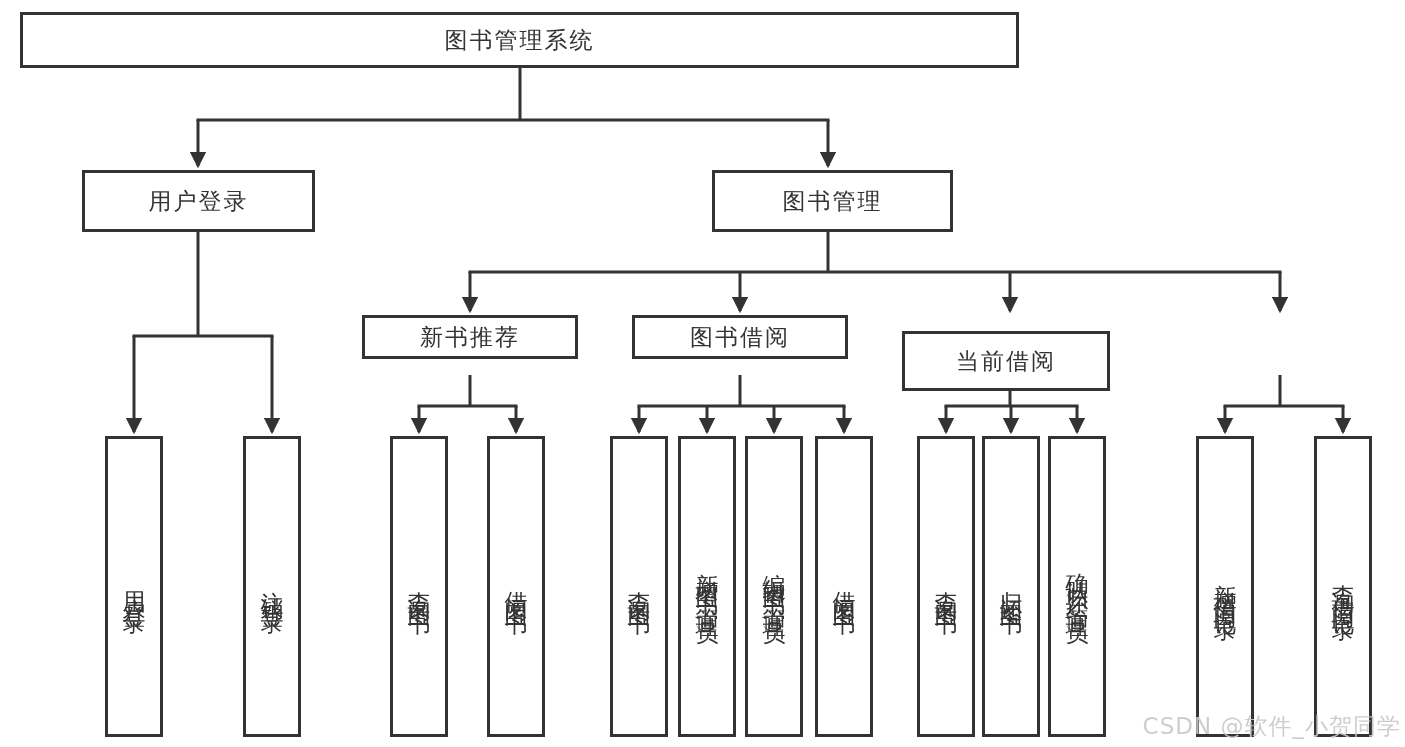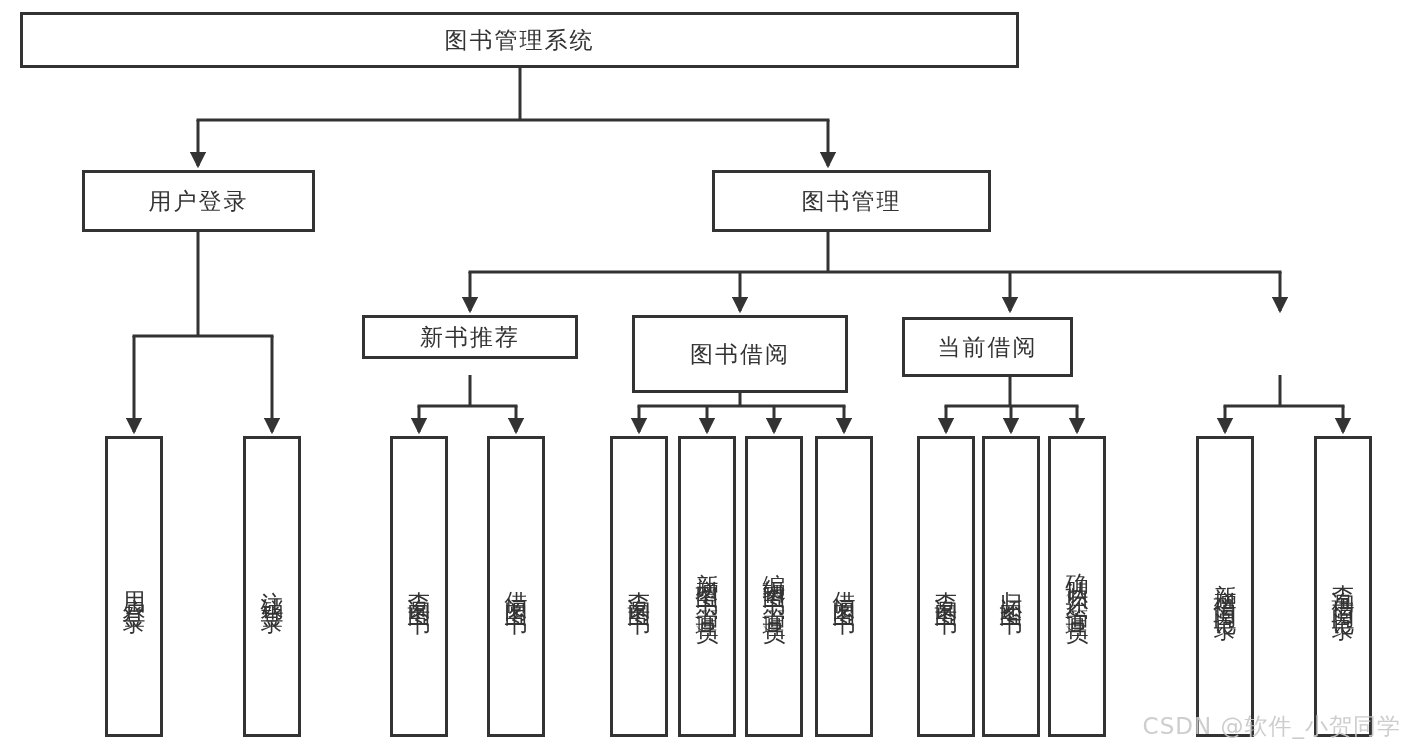--- a/index.html
+++ b/index.html
@@ -77,25 +77,25 @@
       <path d="M1280,375 L1280,406"></path>
       <path d="M1223.5,406 L1344.5,406"></path>
       <path d="M1225,406 L1225,432" marker-end="url(#arw)"></path>
       <path d="M1343,406 L1343,432" marker-end="url(#arw)"></path>
     </g>
   </svg>
 
   <div class="node h-node" style="left:20px;top:12px;width:999px;height:56px">图书管理系统</div>
 
   <div class="node h-node" style="left:82px;top:170px;width:233px;height:62px">用户登录</div>
-  <div class="node h-node" style="left:712px;top:170px;width:279px;height:62px">图书管理</div>
+  <div class="node h-node" style="left:712px;top:170px;width:241px;height:62px">图书管理</div>
 
   <div class="node h-node" style="left:362px;top:315px;width:216px;height:44px">新书推荐</div>
-  <div class="node h-node" style="left:632px;top:315px;width:216px;height:78px">图书借阅</div>
-  <div class="node h-node" style="left:902px;top:317px;width:171px;height:60px">当前借阅</div>
+  <div class="node h-node" style="left:632px;top:315px;width:216px;height:44px">图书借阅</div>
+  <div class="node h-node" style="left:902px;top:331px;width:208px;height:60px">当前借阅</div>
 
   <div class="node v-node" style="left:105px;top:436px;width:58px;height:301px">
     <span class="vtext">用户登录</span>
   </div>
   <div class="node v-node" style="left:243px;top:436px;width:58px;height:301px">
     <span class="vtext">注销登录</span>
   </div>
 
   <div class="node v-node" style="left:390px;top:436px;width:58px;height:301px">
     <span class="vtext">查询图书</span>

